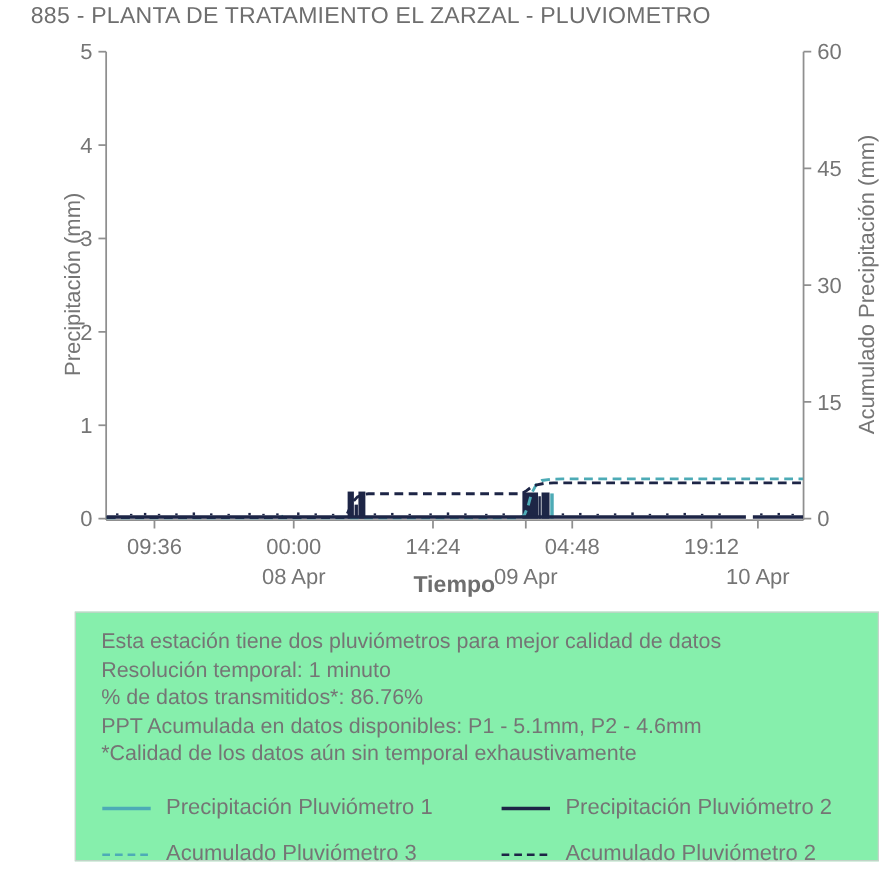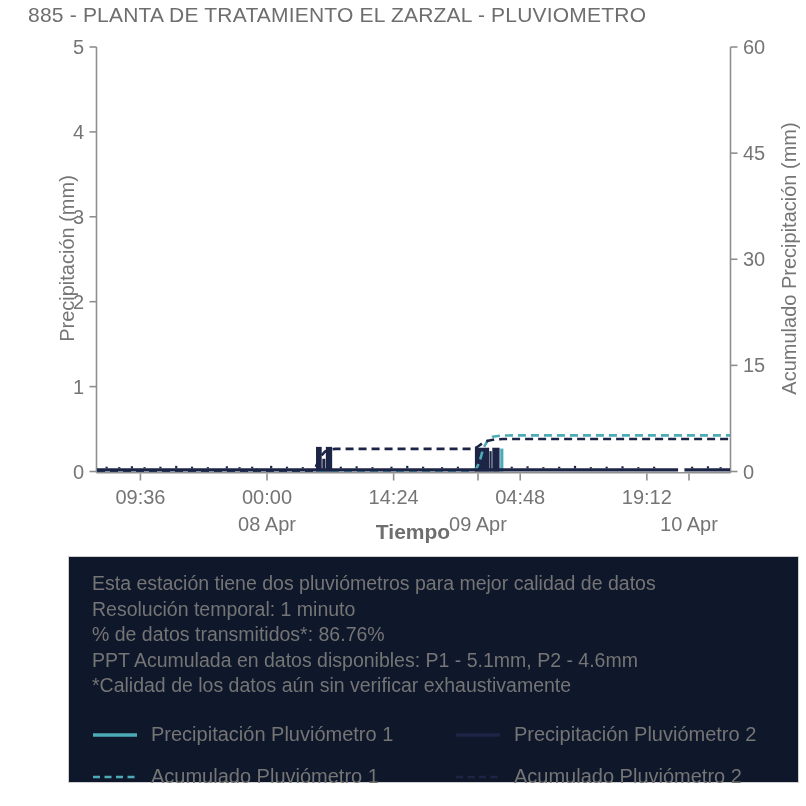--- a/index.html
+++ b/index.html
@@ -8,21 +8,21 @@
   .chart-title{position:absolute;left:28px;top:3px;width:778px;text-align:left;
         font-size:21px;color:#6e6e6e;letter-spacing:.2px;}
   #chartsvg{position:absolute;left:0;top:0;}
   #chartsvg text{font-family:"Liberation Sans",sans-serif;}
   .ylabel{position:absolute;width:424px;text-align:center;font-size:20px;color:#757575;}
   .ylabel-left{left:-145px;top:247px;transform:rotate(-90deg);}
   .ylabel-right{left:577px;top:247px;transform:rotate(-90deg);}
   .xlabel{position:absolute;left:313px;top:520px;width:200px;text-align:center;
         font-size:21px;font-weight:bold;color:#6e6e6e;}
   .infobox{position:absolute;left:68px;top:556px;width:731px;height:227px;
-        border:1px solid #cfcfcf;box-sizing:border-box;background:#0f172a;}
+        border:1px solid #cfcfcf;box-sizing:border-box;background:#86efac;}
   .info-lines{padding:14px 0 0 23px;font-size:19.5px;line-height:25.5px;color:#757575;}
   .legend{position:absolute;left:0;top:166px;width:100%;display:grid;
         grid-template-columns:363px 1fr;row-gap:19px;}
   .legend-item{display:flex;align-items:center;padding-left:22px;font-size:20px;color:#757575;}
   .legend-item svg{margin-right:12px;flex:0 0 auto;}
 </style>
 </head>
 <body>
 
 <div class="page">
@@ -122,40 +122,40 @@
   <div class="ylabel ylabel-left">Precipitación (mm)</div>
   <div class="ylabel ylabel-right">Acumulado Precipitación (mm)</div>
   <div class="xlabel">Tiempo</div>
 
   <div class="infobox">
     <div class="info-lines">
       <div>Esta estación tiene dos pluviómetros para mejor calidad de datos</div>
       <div>Resolución temporal: 1 minuto</div>
       <div>% de datos transmitidos*: 86.76%</div>
       <div>PPT Acumulada en datos disponibles: P1 - 5.1mm, P2 - 4.6mm</div>
-      <div>*Calidad de los datos aún sin verificar exhaustivamente</div>
+      <div>*Calidad de los datos aún sin temporal exhaustivamente</div>
     </div>
     <div class="legend" id="legend">
         <div class="legend-item">
           <svg width="48" height="20">
             <line x1="2" x2="46" y1="10" y2="10" stroke="#4dabb6" stroke-width="3.4"></line>
           </svg>
           <span>Precipitación Pluviómetro 1</span>
         </div>
         <div class="legend-item">
           <svg width="48" height="20">
             <line x1="2" x2="46" y1="10" y2="10" stroke="#1d2546" stroke-width="3.4"></line>
           </svg>
           <span>Precipitación Pluviómetro 2</span>
         </div>
         <div class="legend-item">
           <svg width="48" height="20">
             <line x1="2" x2="46" y1="10" y2="10" stroke="#4dabb6" stroke-width="2.4" stroke-dasharray="7 4.5"></line>
           </svg>
-          <span>Acumulado Pluviómetro 1</span>
+          <span>Acumulado Pluviómetro 3</span>
         </div>
         <div class="legend-item">
           <svg width="48" height="20">
             <line x1="2" x2="46" y1="10" y2="10" stroke="#1d2546" stroke-width="2.4" stroke-dasharray="7 4.5"></line>
           </svg>
           <span>Acumulado Pluviómetro 2</span>
         </div>
       </div>
   </div>
 

